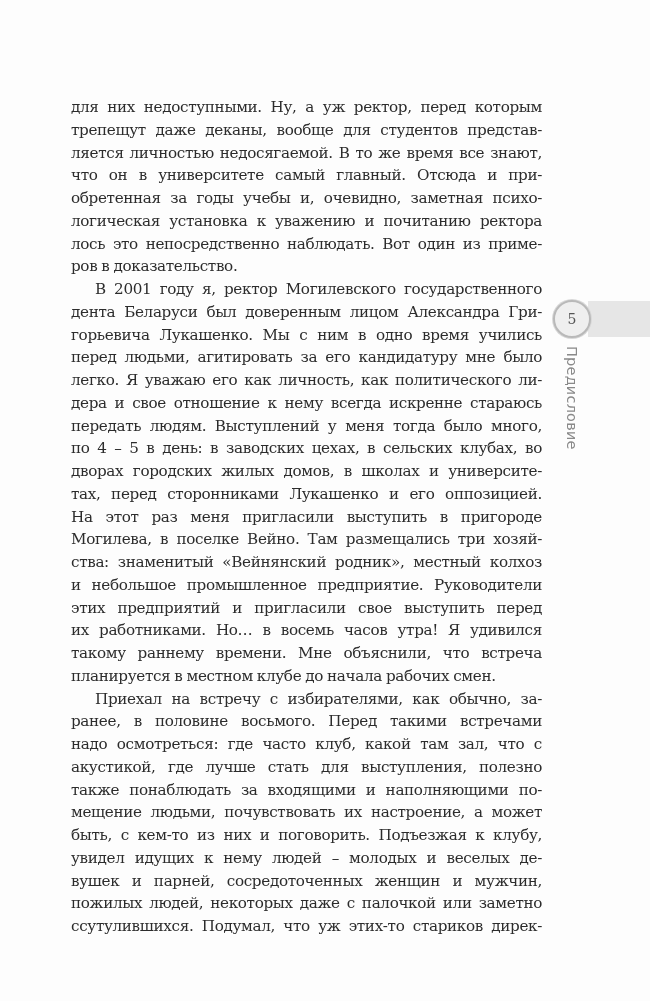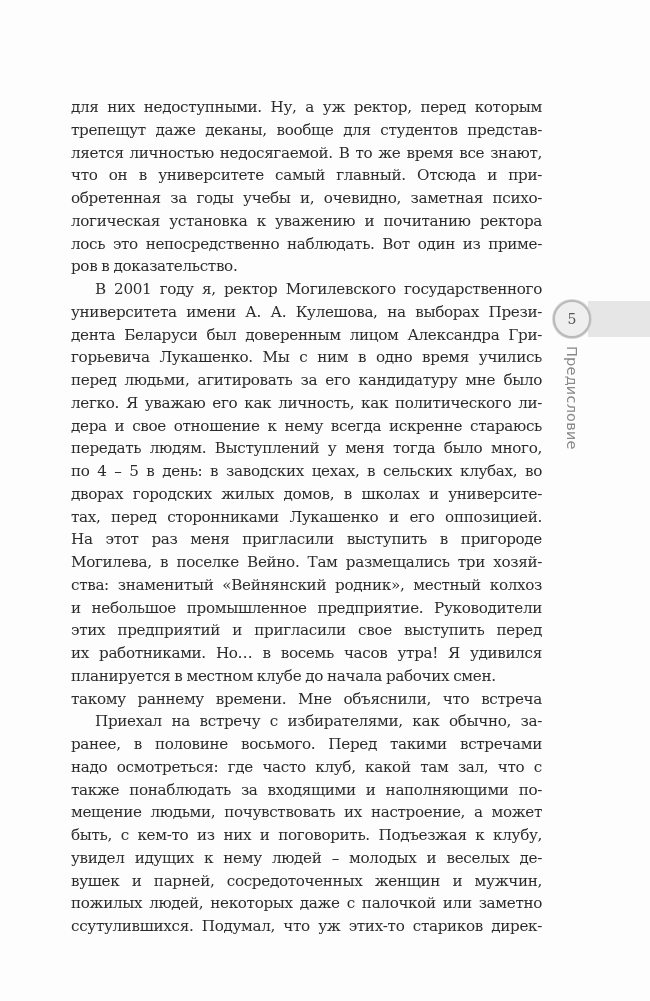--- a/index.html
+++ b/index.html
@@ -33,41 +33,41 @@
   <div class="text-block" id="text-block">
       <span class="line">для них недоступными. Ну, а уж ректор, перед которым</span>
       <span class="line">трепещут даже деканы, вообще для студентов представ-</span>
       <span class="line">ляется личностью недосягаемой. В то же время все знают,</span>
       <span class="line">что он в университете самый главный. Отсюда и при-</span>
       <span class="line">обретенная за годы учебы и, очевидно, заметная психо-</span>
       <span class="line">логическая установка к уважению и почитанию ректора</span>
       <span class="line">лось это непосредственно наблюдать. Вот один из приме-</span>
       <span class="line last">ров в доказательство.</span>
       <span class="line indent">В 2001 году я, ректор Могилевского государственного</span>
-      <span class="line">университета имени А. А. Кулешова, на выборах Прези-</span>
       <span class="line">дента Беларуси был доверенным лицом Александра Гри-</span>
       <span class="line">горьевича Лукашенко. Мы с ним в одно время учились</span>
       <span class="line">перед людьми, агитировать за его кандидатуру мне было</span>
       <span class="line">легко. Я уважаю его как личность, как политического ли-</span>
       <span class="line">дера и свое отношение к нему всегда искренне стараюсь</span>
       <span class="line">передать людям. Выступлений у меня тогда было много,</span>
       <span class="line">по 4 – 5 в день: в заводских цехах, в сельских клубах, во</span>
       <span class="line">дворах городских жилых домов, в школах и университе-</span>
       <span class="line">тах, перед сторонниками Лукашенко и его оппозицией.</span>
       <span class="line">На этот раз меня пригласили выступить в пригороде</span>
       <span class="line">Могилева, в поселке Вейно. Там размещались три хозяй-</span>
       <span class="line">ства: знаменитый «Вейнянский родник», местный колхоз</span>
       <span class="line">и небольшое промышленное предприятие. Руководители</span>
       <span class="line">этих предприятий и пригласили свое выступить перед</span>
       <span class="line">их работниками. Но… в восемь часов утра! Я удивился</span>
+      <span class="line">такому раннему времени. Мне объяснили, что встреча</span>
       <span class="line last">планируется в местном клубе до начала рабочих смен.</span>
-      <span class="line">такому раннему времени. Мне объяснили, что встреча</span>
       <span class="line indent">Приехал на встречу с избирателями, как обычно, за-</span>
       <span class="line">ранее, в половине восьмого. Перед такими встречами</span>
       <span class="line">надо осмотреться: где часто клуб, какой там зал, что с</span>
+      <span class="line">акустикой, где лучше стать для выступления, полезно</span>
       <span class="line">также понаблюдать за входящими и наполняющими по-</span>
       <span class="line">мещение людьми, почувствовать их настроение, а может</span>
       <span class="line">быть, с кем-то из них и поговорить. Подъезжая к клубу,</span>
       <span class="line">увидел идущих к нему людей – молодых и веселых де-</span>
       <span class="line">вушек и парней, сосредоточенных женщин и мужчин,</span>
       <span class="line">пожилых людей, некоторых даже с палочкой или заметно</span>
       <span class="line">ссутулившихся. Подумал, что уж этих-то стариков дирек-</span>
     </div>
 
   <div class="tab-bar"></div>

